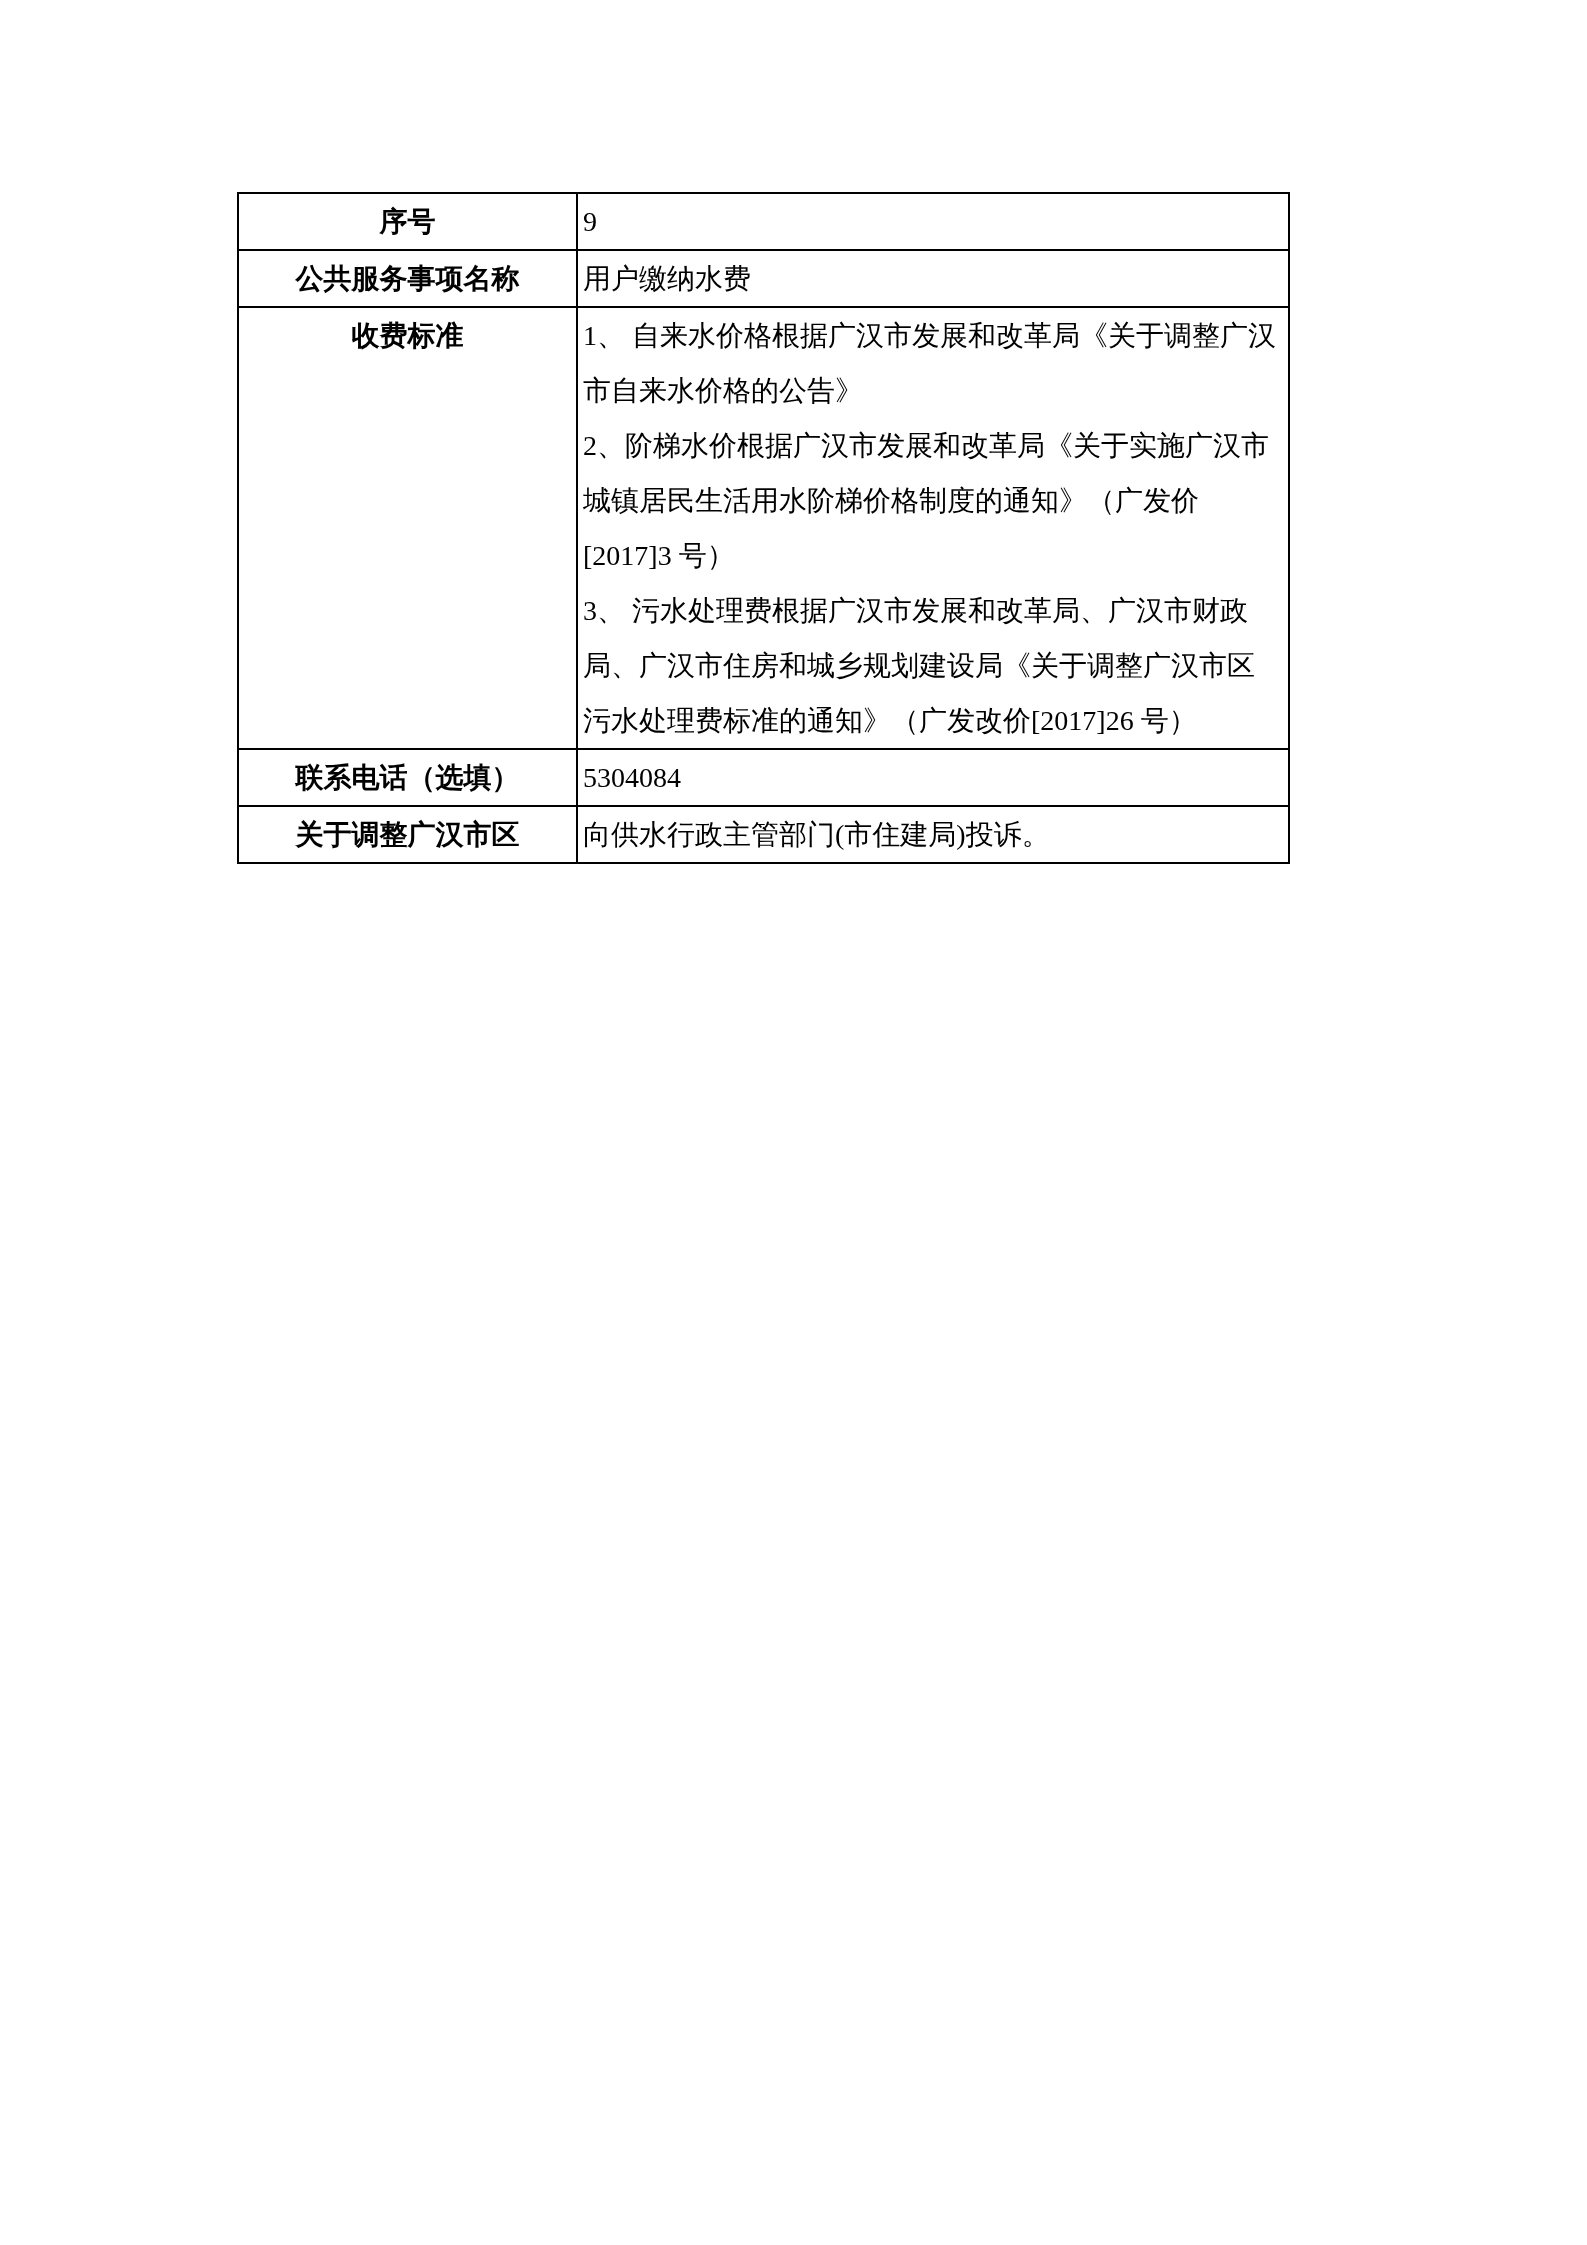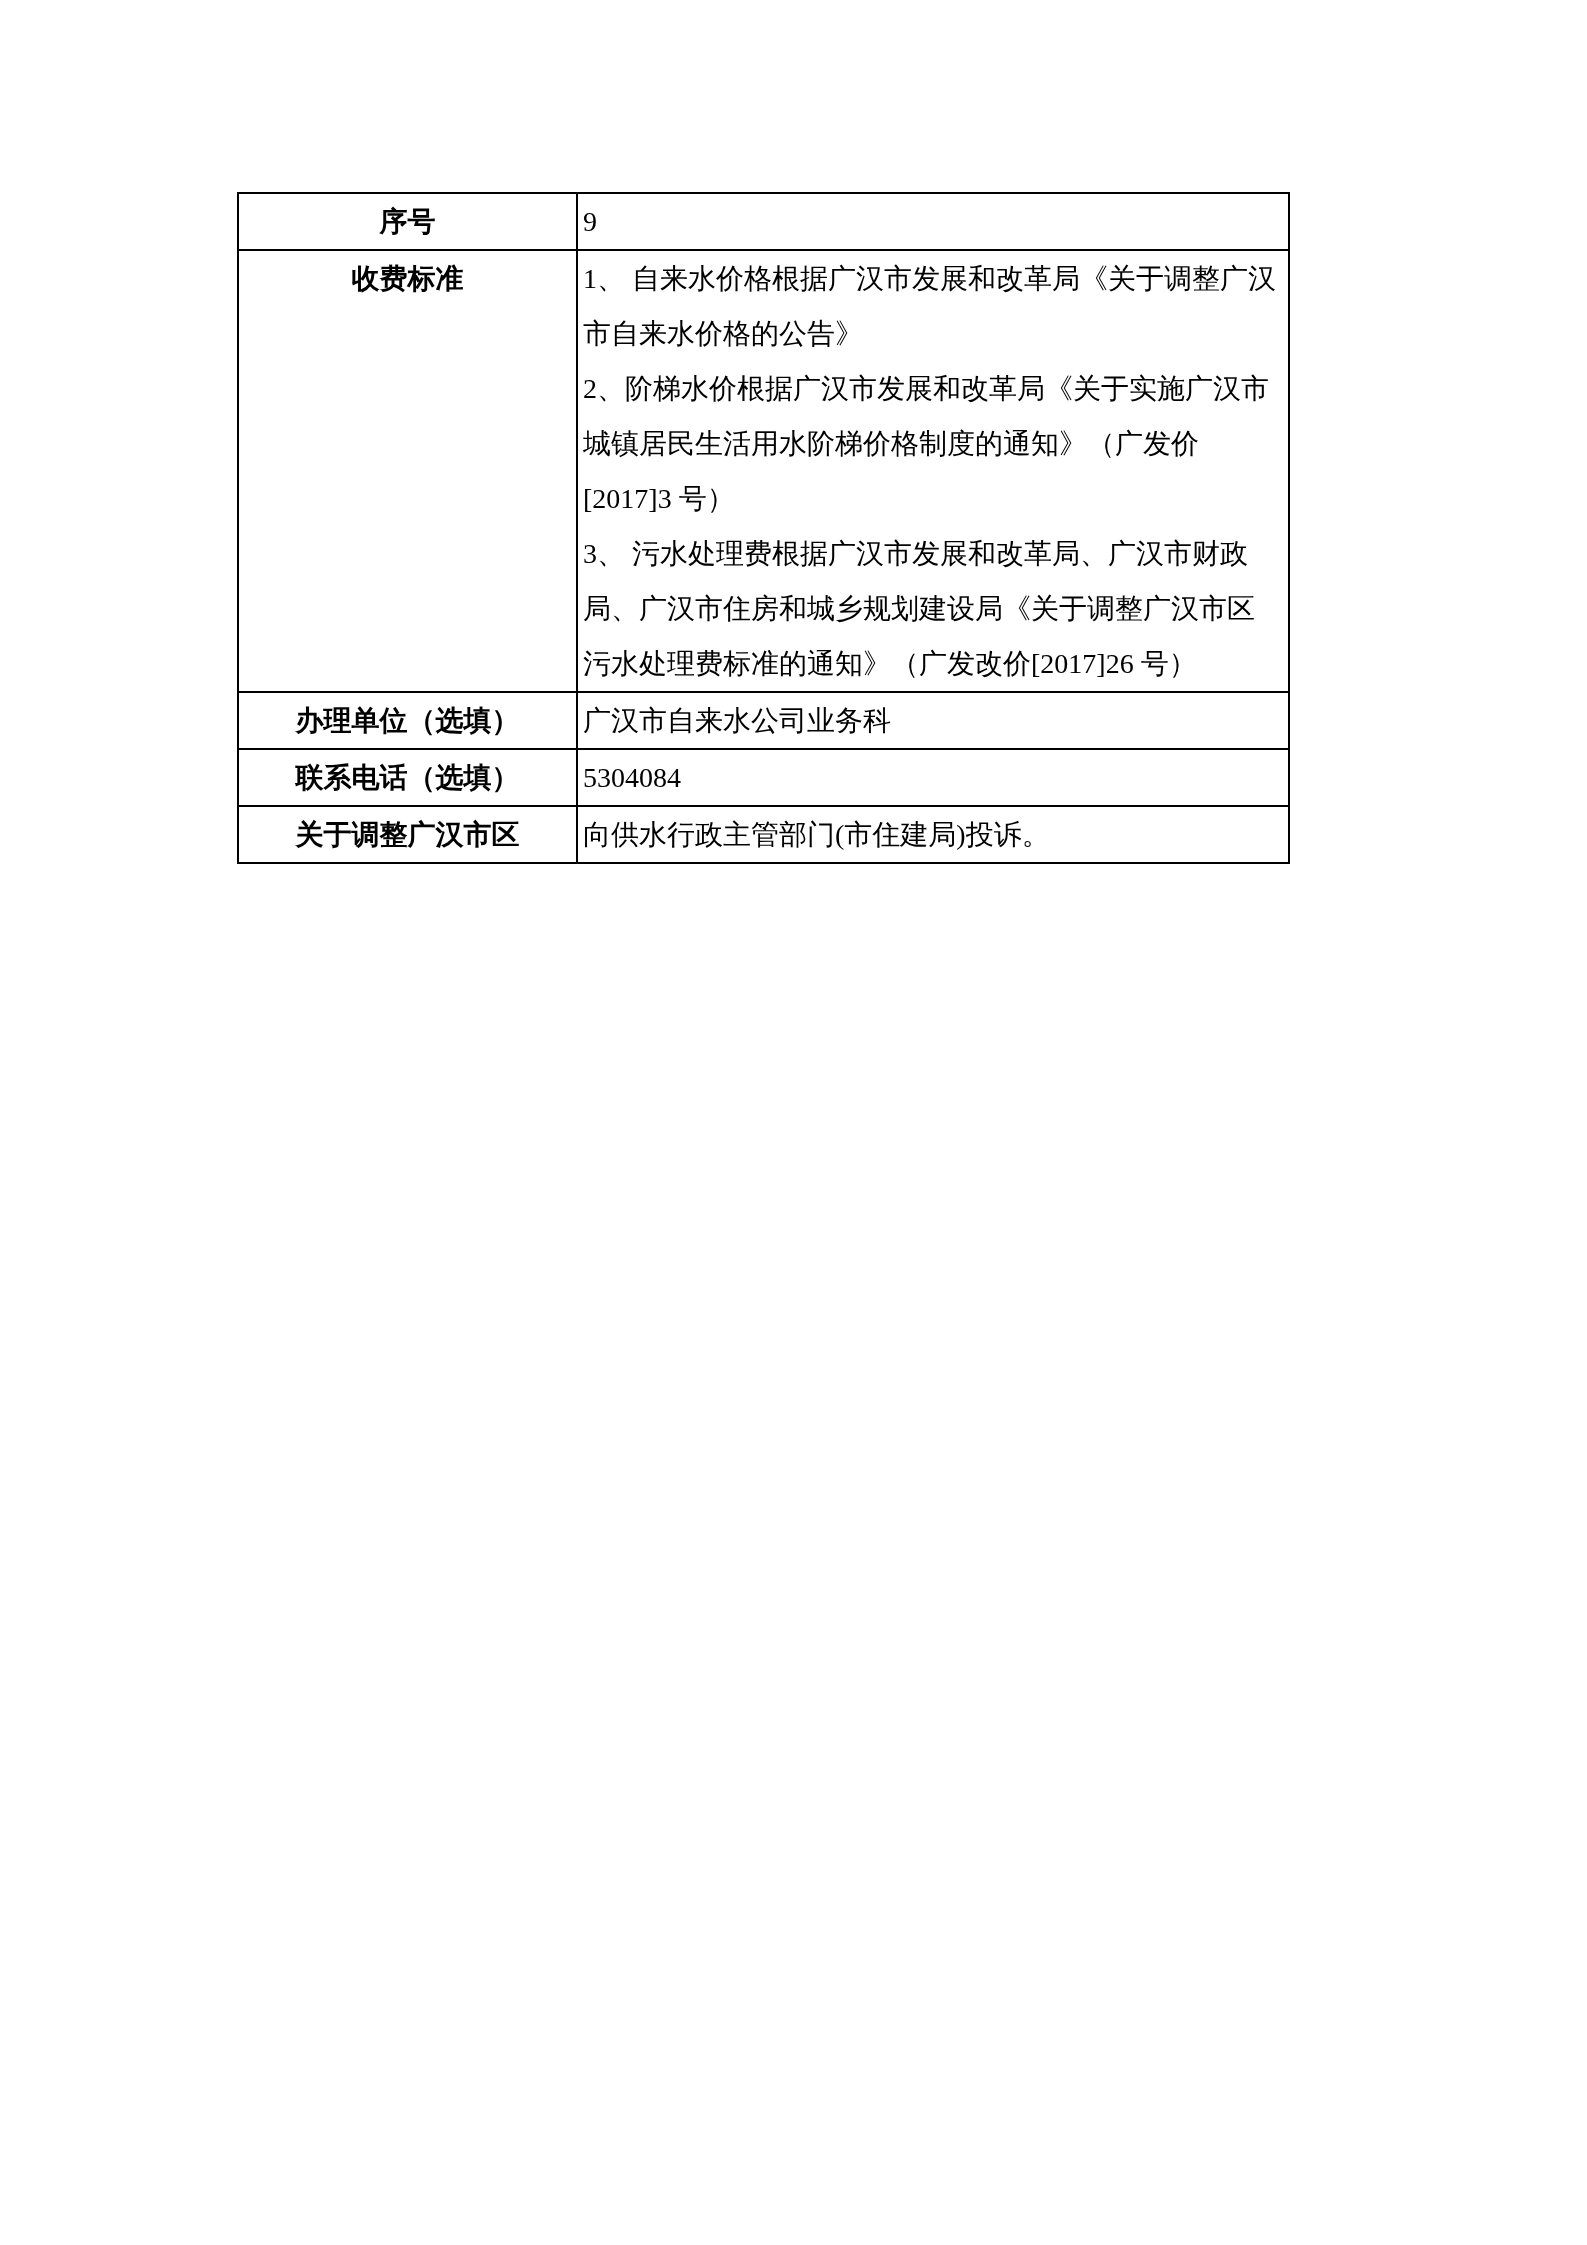--- a/index.html
+++ b/index.html
@@ -49,33 +49,33 @@
 <body>
 
 <div class="page">
   <table class="doc-table">
     <tbody>
       <tr>
         <td class="cell-label">序号</td>
         <td class="cell-value">9</td>
       </tr>
       <tr>
+        <td class="cell-label">公共服务事项名称</td>
+        <td class="cell-value">用户缴纳水费</td>
+      </tr>
+      <tr>
         <td class="cell-label">收费标准</td>
         <td class="cell-value">1、 自来水价格根据广汉市发展和改革局《关于调整广汉
 市自来水价格的公告》
 2、阶梯水价根据广汉市发展和改革局《关于实施广汉市
 城镇居民生活用水阶梯价格制度的通知》（广发价
 [2017]3 号）
 3、 污水处理费根据广汉市发展和改革局、广汉市财政
 局、广汉市住房和城乡规划建设局《关于调整广汉市区
 污水处理费标准的通知》（广发改价[2017]26 号）</td>
-      </tr>
-      <tr>
-        <td class="cell-label">办理单位（选填）</td>
-        <td class="cell-value">广汉市自来水公司业务科</td>
       </tr>
       <tr>
         <td class="cell-label">联系电话（选填）</td>
         <td class="cell-value">5304084</td>
       </tr>
       <tr>
         <td class="cell-label">关于调整广汉市区</td>
         <td class="cell-value">向供水行政主管部门(市住建局)投诉。</td>
       </tr>
     </tbody>

